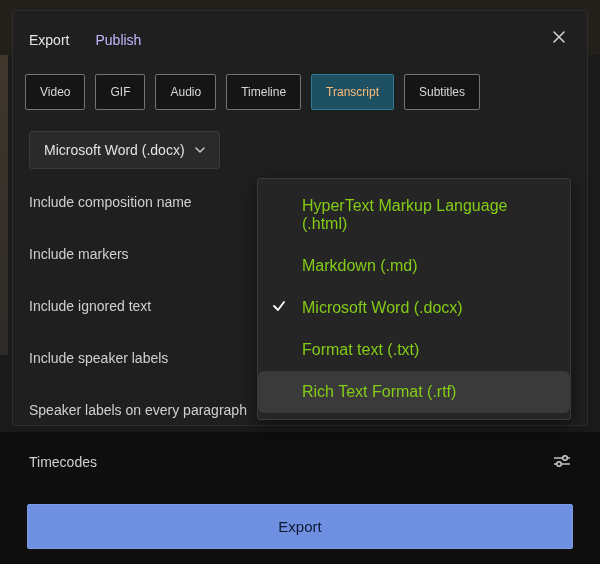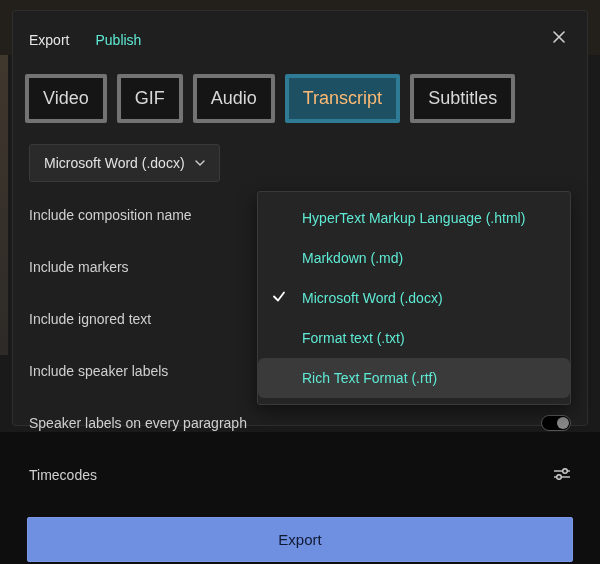--- a/index.html
+++ b/index.html
@@ -15,39 +15,39 @@
     border-radius: 3px;
     display: flex;
     flex-direction: column;
   }
   .header {
     display: flex;
     align-items: center;
     padding: 14px 16px 10px 16px;
   }
   .header .htab {
-    color: #5eead4;
+    color: #c4b5fd;
     font-size: 14px;
     margin-right: 26px;
     cursor: pointer;
   }
   .header .htab.active { color: #e6e6e6; font-weight: 500; }
   .header .spacer { flex: 1; }
   .close-x { color: #cfcfcf; font-size: 18px; cursor: pointer; padding: 4px; }
   .tabs-row {
     display: flex;
     gap: 10px;
     padding: 10px 12px 14px 12px;
   }
   .topt {
     background: #151515;
     color: #d8d8d8;
-    font-size: 18px;
+    font-size: 12px;
     padding: 10px 14px;
-    border: 4px solid #737373;
+    border: 1px solid #737373;
     border-radius: 2px;
     cursor: pointer;
   }
   .topt.active {
     background: #1d5063;
     border-color: #2f7a94;
     color: #fdba74;
   }
   .body {
     flex: 1;
@@ -93,22 +93,22 @@
     width: 314px;
     background: #252525;
     border: 1px solid #3a3a3a;
     border-radius: 3px;
     padding: 6px 0;
     box-shadow: 0 6px 18px rgba(0,0,0,0.5);
   }
   .dd-item {
     display: flex;
     align-items: center;
-    color: #5eead4;
-    font-size: 14px;
+    color: #84cc16;
+    font-size: 16px;
     padding: 12px 14px 12px 44px;
     position: relative;
     cursor: pointer;
   }
   .dd-item.hover { background: #3a3a3a; border-radius: 6px; }
   .dd-check {
     position: absolute; left: 14px; top: 50%; transform: translateY(-50%);
     color: #fff;
   }
   .footer {
@@ -143,20 +143,21 @@
         <svg width="16" height="16" viewBox="0 0 16 16">
             <path d="M3 3 L13 13 M13 3 L3 13" stroke="#cfcfcf" stroke-width="1.6" fill="none" stroke-linecap="round"></path>
           </svg>
       </div>
     </div>
 
     <div class="tabs-row">
       <div class="topt">Video</div>
       <div class="topt">GIF</div>
       <div class="topt">Audio</div>
+      <div class="topt">Timeline</div>
       <div class="topt active">Transcript</div>
       <div class="topt">Subtitles</div>
     </div>
 
     <div class="body">
 
       <div class="form-row">
         <div class="select-btn">
           <span>Microsoft Word (.docx)</span>
           <span class="chev">

